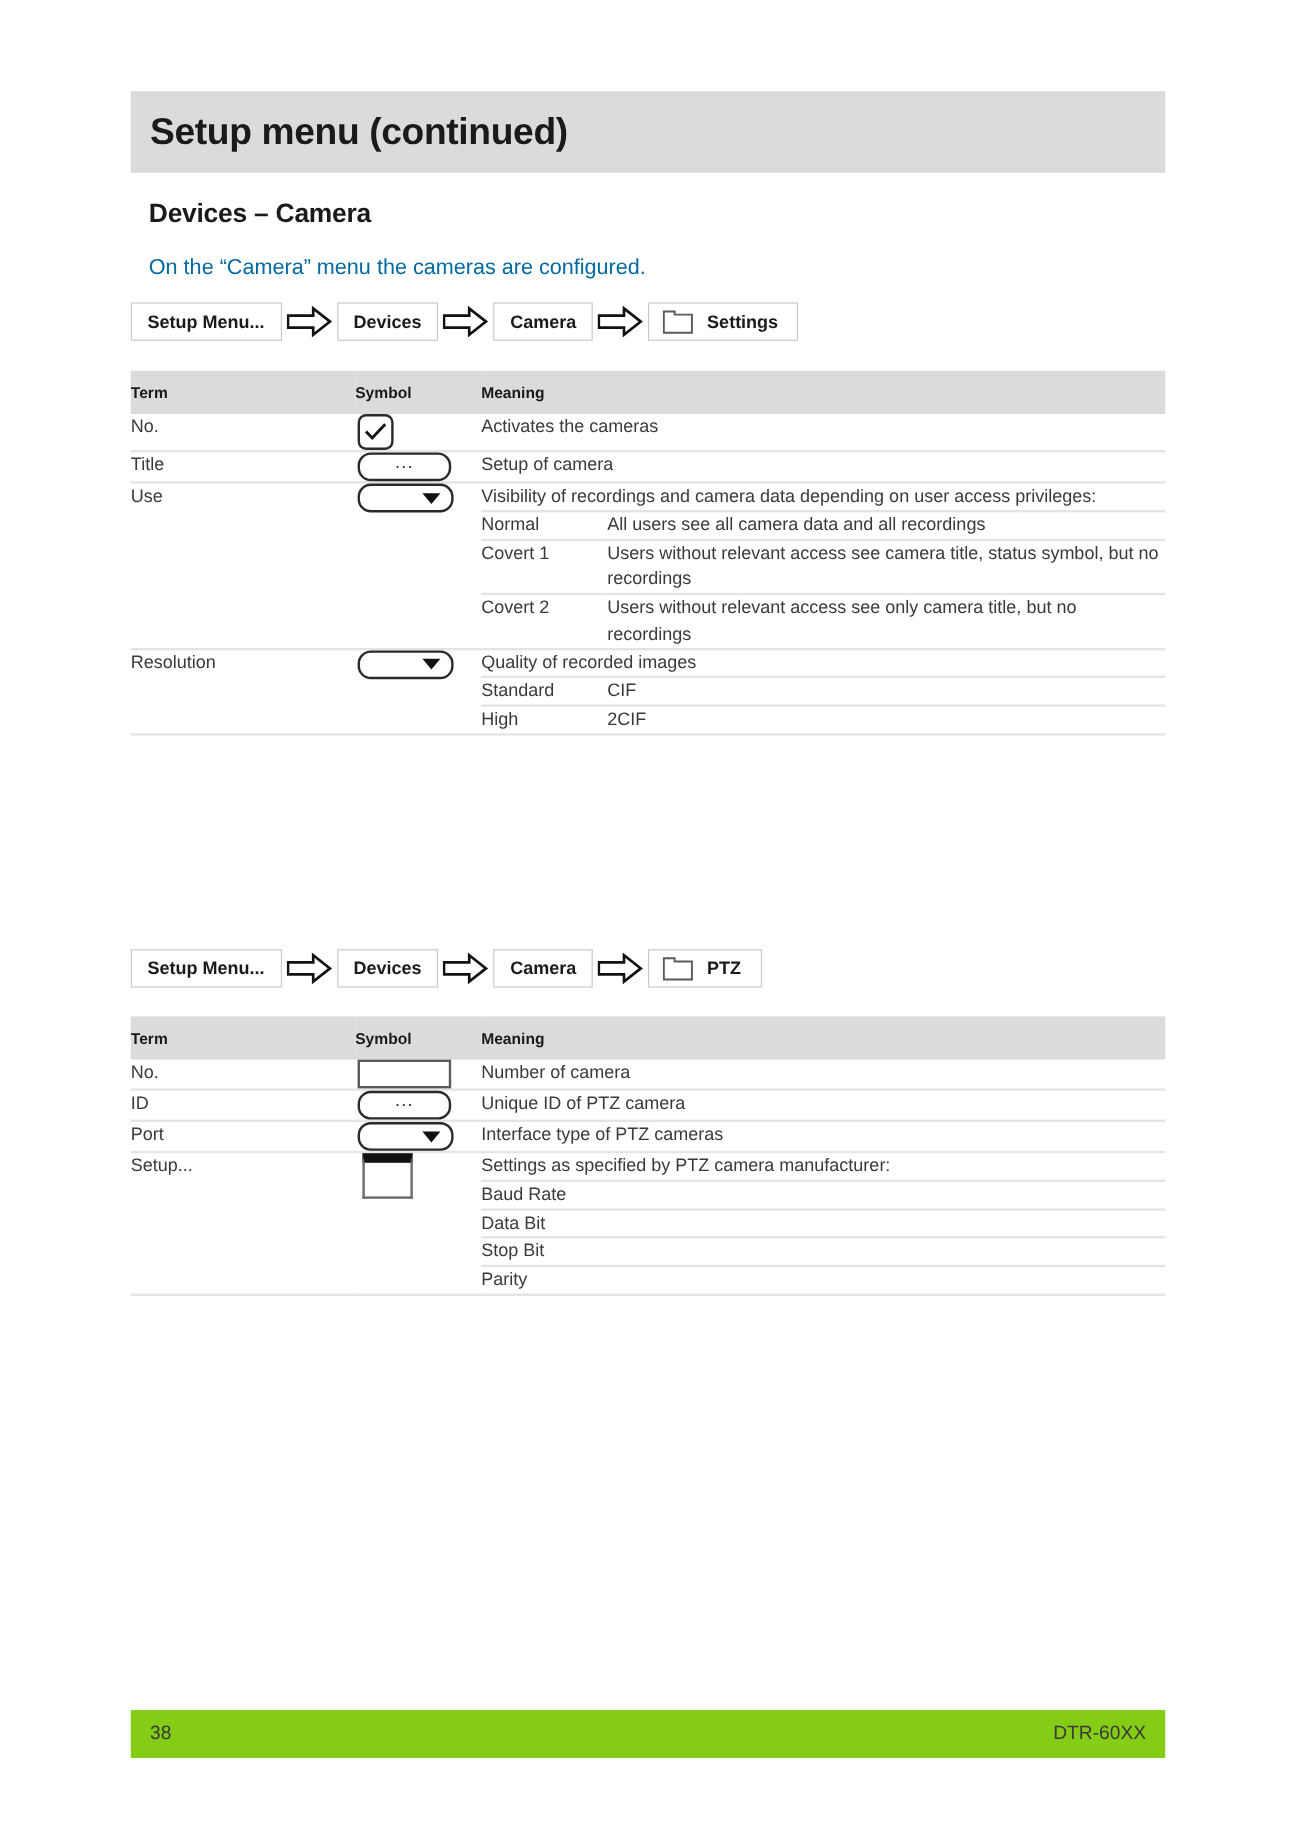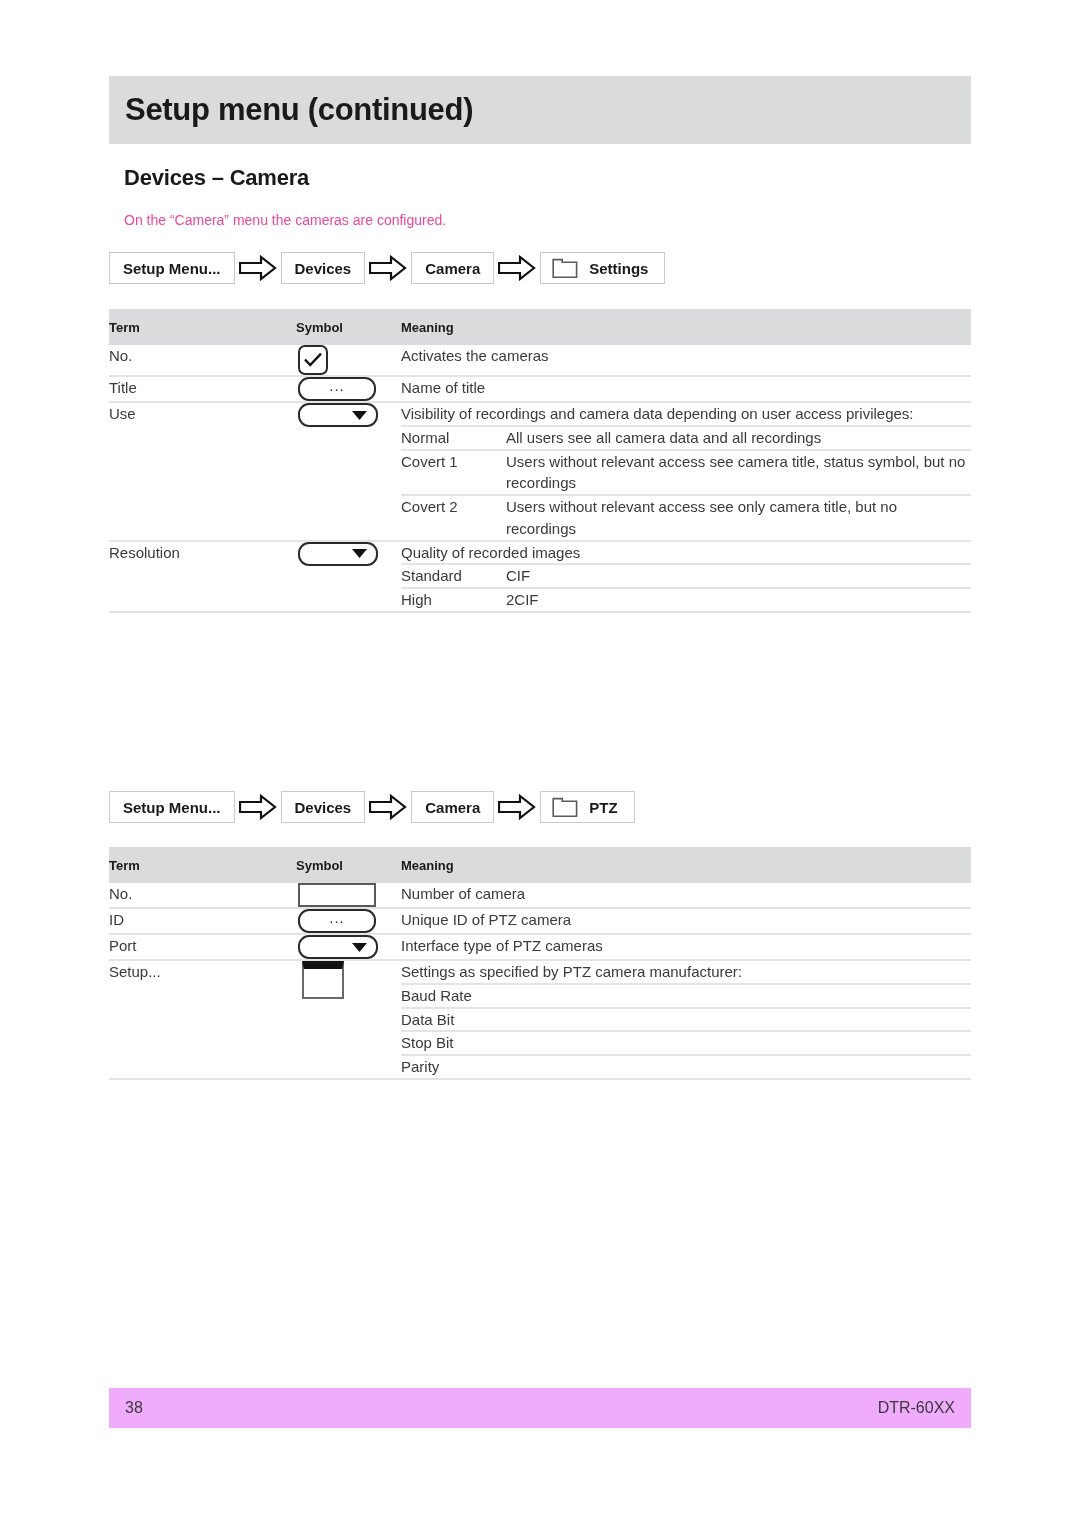--- a/index.html
+++ b/index.html
@@ -50,22 +50,22 @@
     top: 165px;
     font-size: 22px;
     font-weight: bold;
     color: #1a1a1a;
     letter-spacing: -0.2px;
   }
   .intro-text {
     position: absolute;
     left: 124px;
     top: 212px;
-    font-size: 14px;
-    color: #ec4899;
+    font-size: 18px;
+    color: #0369a1;
   }
 
   
   .breadcrumb {
     position: absolute;
     display: flex;
     align-items: center;
     height: 34px;
   }
   .crumb-box {
@@ -247,24 +247,24 @@
     border: 2px solid #6a6a6a;
     box-sizing: border-box;
     background: #fff;
     border-top: 8px solid #111111;
   }
 
   
   .footer-band {
     position: absolute;
     left: 109px;
-    top: 1388px;
+    top: 1425px;
     width: 862px;
     height: 40px;
-    background: #f0abfc;
+    background: #84cc16;
     display: flex;
     align-items: center;
     justify-content: space-between;
   }
   .footer-page {
     font-size: 16px;
     color: #3a3a3a;
     padding-left: 16px;
   }
   .footer-model {
@@ -347,21 +347,21 @@
         <td class="cell c-mean">Activates the cameras</td>
       </tr>
 
       <tr class="rowline">
         <td class="cell c-term term-mid">Title</td>
         <td class="cell c-sym">
           <div class="sym-wrap">
             <span class="sym-dots">...</span>
           </div>
         </td>
-        <td class="cell c-mean">Name of title</td>
+        <td class="cell c-mean">Setup of camera</td>
       </tr>
 
       <tr class="rowline">
         <td class="cell c-term term-mid">Use</td>
         <td class="cell c-sym term-mid">
           <div class="sym-wrap">
             <span class="sym-dropdown">
               <svg width="17" height="11" viewBox="0 0 17 11" aria-hidden="true">
                 <path d="M1 1 H16 L8.5 10 Z" fill="#111111"></path>
               </svg>

